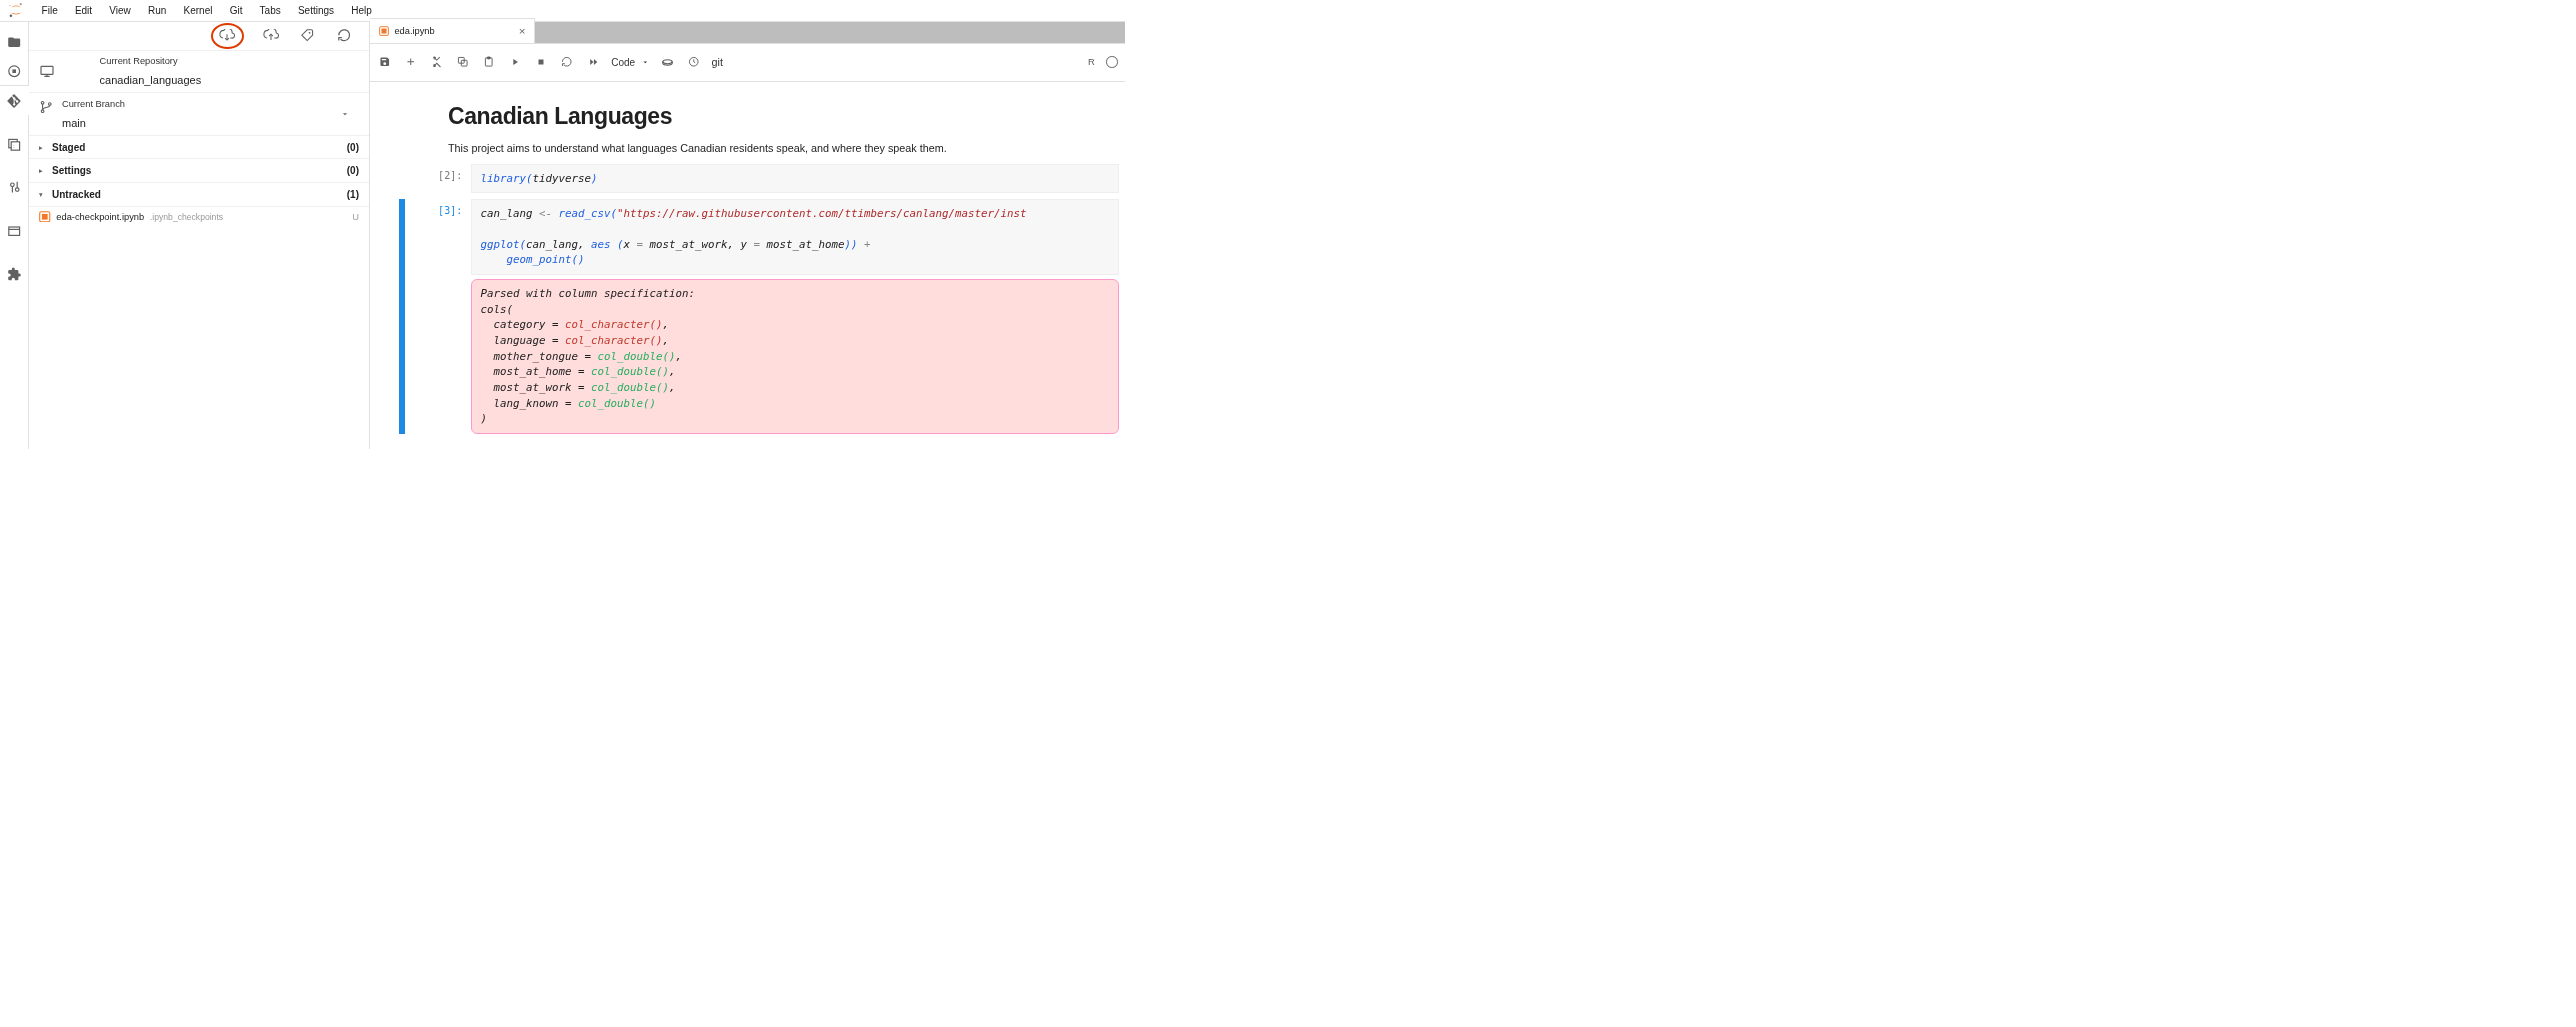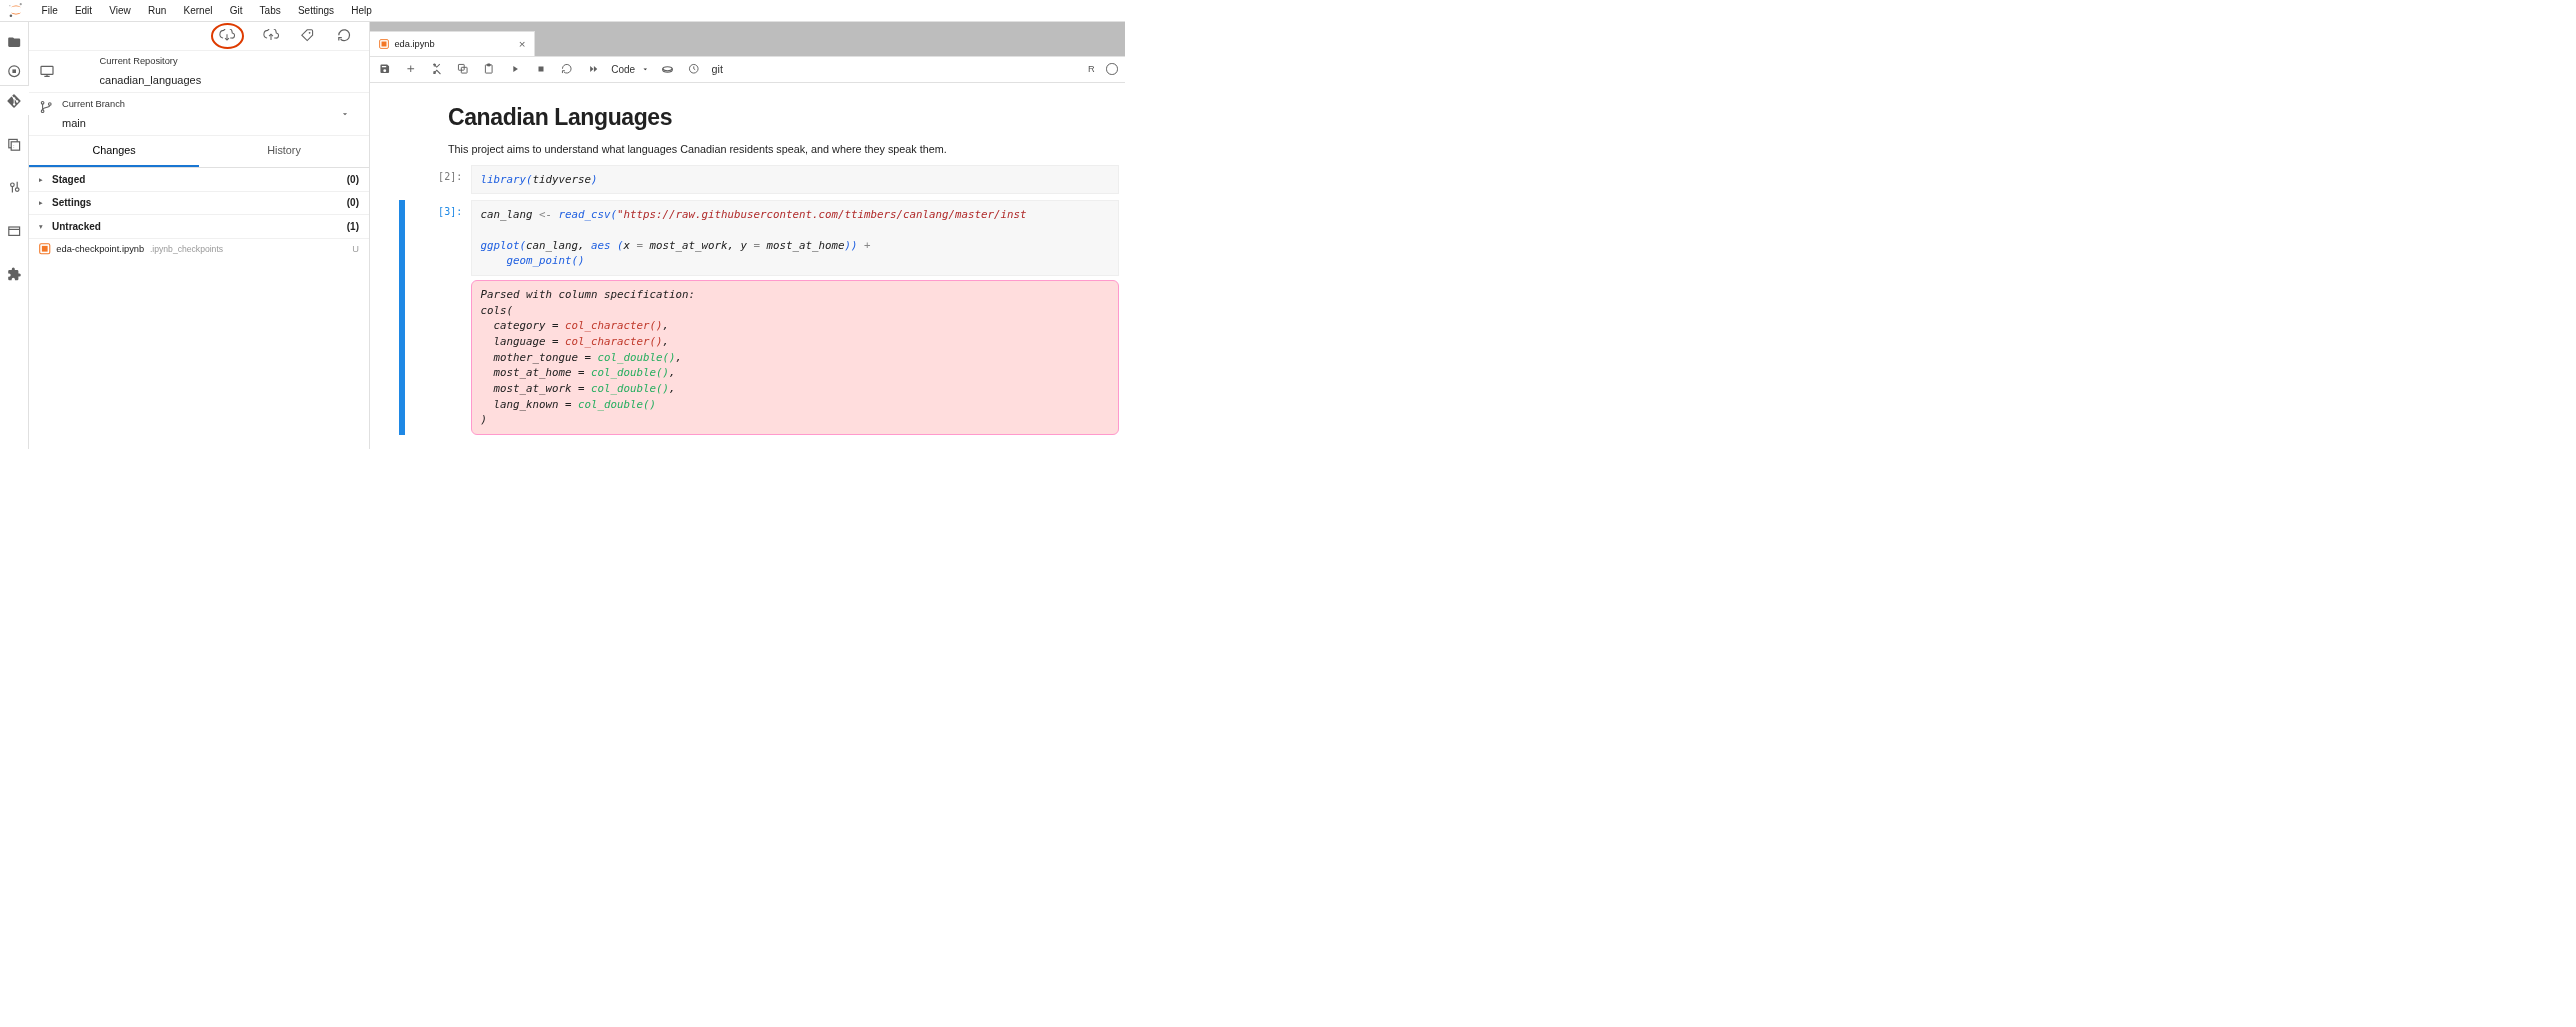--- a/index.html
+++ b/index.html
@@ -47,27 +47,27 @@
 .tri { font-size:7.2px; color:#666; width:7.2px; display:inline-block;}
 
 .file-row { display:flex; align-items:center; padding: 4.3px 10px 4.3px 10px; gap:5.8px; cursor:pointer;}
 .nb-icon { width:11.5px; height:11.5px; }
 .file-name { font-size:9.3px; }
 .file-sub { font-size:8.6px; color:#999; }
 .file-status { margin-left:auto; color:#9e9e9e; font-size:9.3px;}
 
 
 .nb-area { flex:1; display:flex; flex-direction:column; min-height:0; background:#bdbdbd;}
-.tabstrip { height:34px; display:flex; align-items:flex-end; }
+.tabstrip { height:21px; display:flex; align-items:flex-end; }
 .tab { background:#fff; height:24.4px; display:flex; align-items:center; padding: 0 8.6px; gap:7.2px; border-right:0.7px solid #e0e0e0; border-top:0.7px solid #e0e0e0; cursor:pointer; min-width:165px; justify-content:space-between;}
 .tab-left { display:flex; align-items:center; gap:5.8px;}
 .tab-title { font-size:9.3px;}
 .tab-close { color:#666; cursor:pointer; font-size:11.5px;}
 
-.nb-toolbar { background:#fff; height:27px; display:flex; align-items:center; padding:0 7.2px; gap:10px; border-bottom:0.7px solid #e0e0e0; border-top:0.7px solid #e0e0e0;}
+.nb-toolbar { background:#fff; height:39px; display:flex; align-items:center; padding:0 7.2px; gap:10px; border-bottom:0.7px solid #e0e0e0; border-top:0.7px solid #e0e0e0;}
 .nb-toolbar .nb-btn { color:#616161; cursor:pointer; display:flex; align-items:center; justify-content:center; width:16px; height:16px;}
 .cell-type { display:flex; align-items:center; gap:5.8px; color:#333; font-size:10px; cursor:pointer;}
 .nb-toolbar-right { margin-left:auto; display:flex; align-items:center; gap:11.5px; color:#616161;}
 .kernel-name { font-size:9.3px; color:#555;}
 .kernel-ring { width:11.5px; height:11.5px; border:1.4px solid #616161; border-radius:50%;}
 
 .nb-body { background:#fff; flex:1; overflow:auto; padding: 14.4px 0 14.4px 0;}
 .nb-inner { padding: 0 0 0 29px; }
 .md-cell { padding: 7.2px 29px 7.2px 49px; }
 .md-title { font-size: 23px; font-weight:600; margin-bottom: 11.5px; letter-spacing:-0.4px;}
@@ -224,24 +224,20 @@
             <span class="repo-value">main</span>
           </div>
         </div>
         <span class="chev">
           <svg width="10" height="10" viewBox="0 0 24 24" fill="currentColor">
               <path d="M7 10l5 5 5-5z"></path>
             </svg>
         </span>
       </div>
 
-      <div class="git-tabs">
-        <div class="git-tab active">Changes</div>
-        <div class="git-tab">History</div>
-      </div>
 
       <div class="section">
         <div class="section-left">
             <span class="tri">▸</span>
             <span class="section-title">Staged</span>
           </div>
         <span class="section-count">(0)</span>
       </div>
       <div class="section">
         <div class="section-left">

